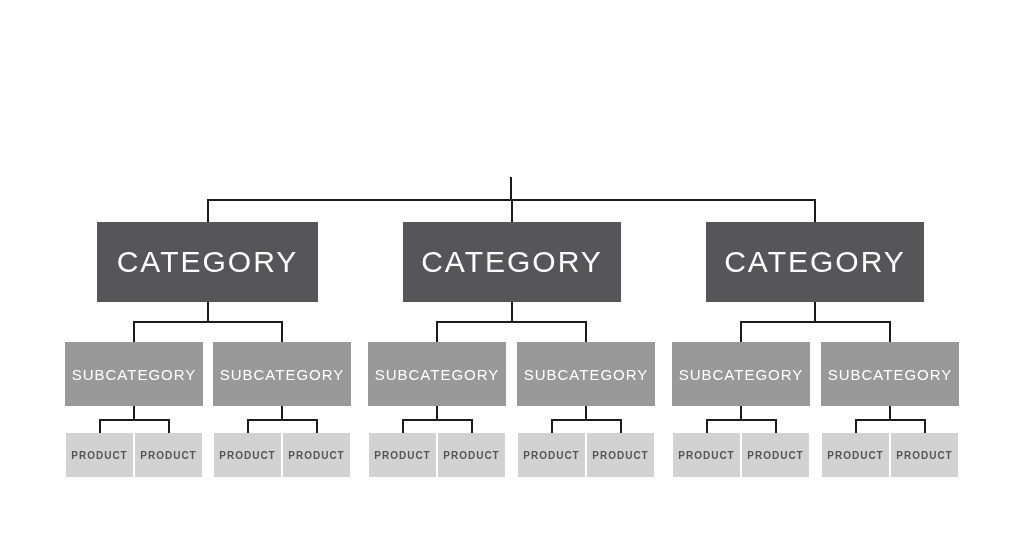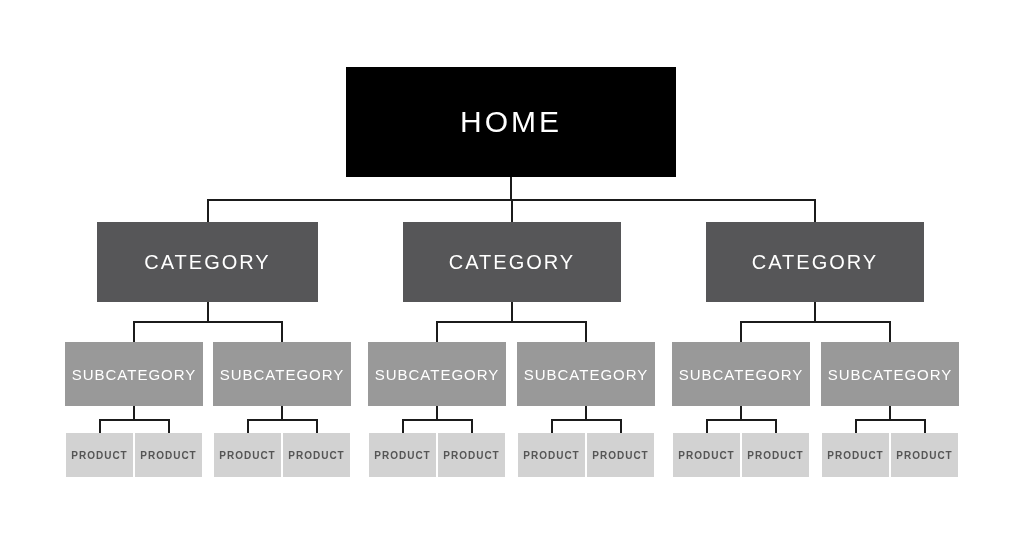--- a/index.html
+++ b/index.html
@@ -31,21 +31,21 @@
   .home {
     background: var(--home-bg, #000000);
     color: var(--home-text, #ffffff);
     font-size: 30px;
     letter-spacing: 3px;
     font-weight: 400;
   }
   .category {
     background: var(--category-bg, #565658);
     color: var(--category-text, #ffffff);
-    font-size: 20px;
+    font-size: 30px;
     letter-spacing: 2px;
     font-weight: 400;
   }
   .subcategory {
     background: var(--subcategory-bg, #999999);
     color: var(--subcategory-text, #ffffff);
     font-size: 15px;
     letter-spacing: 1px;
     font-weight: 400;
   }
@@ -60,23 +60,20 @@
     position: absolute;
     background: var(--connector, #1b1b1b);
     z-index: 1;
   }
 </style>
 </head>
 <body>
 
 <div id="canvas">
 
-  <div class="node home" style="left:346px;top:67px;width:330px;height:110px">
-    <span class="label">HOME</span>
-  </div>
 
   <div class="node category" style="left:97px;top:222px;width:221px;height:80px">
     <span class="label">CATEGORY</span>
   </div>
   <div class="node category" style="left:403px;top:222px;width:218px;height:80px">
     <span class="label">CATEGORY</span>
   </div>
   <div class="node category" style="left:706px;top:222px;width:218px;height:80px">
     <span class="label">CATEGORY</span>
   </div>

